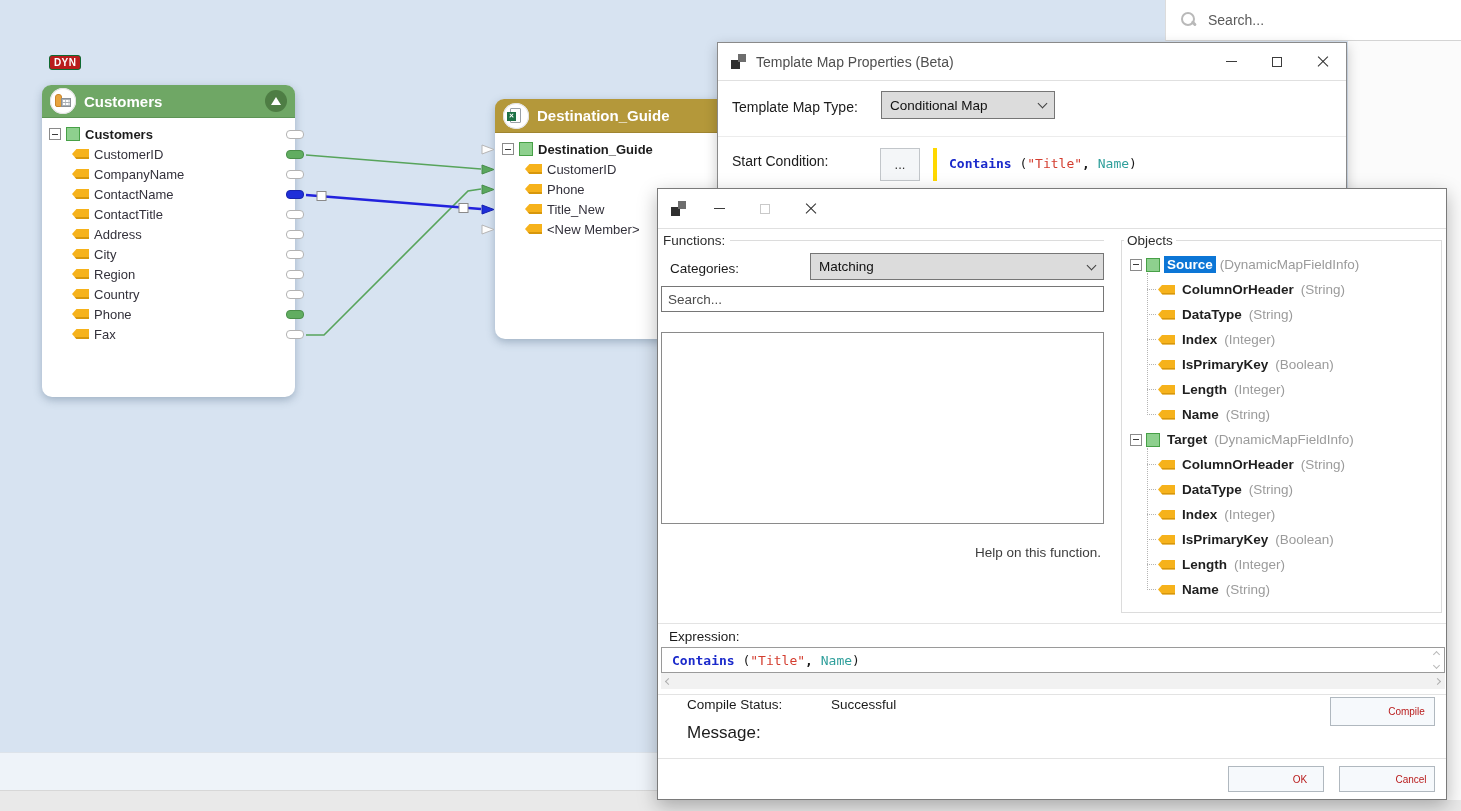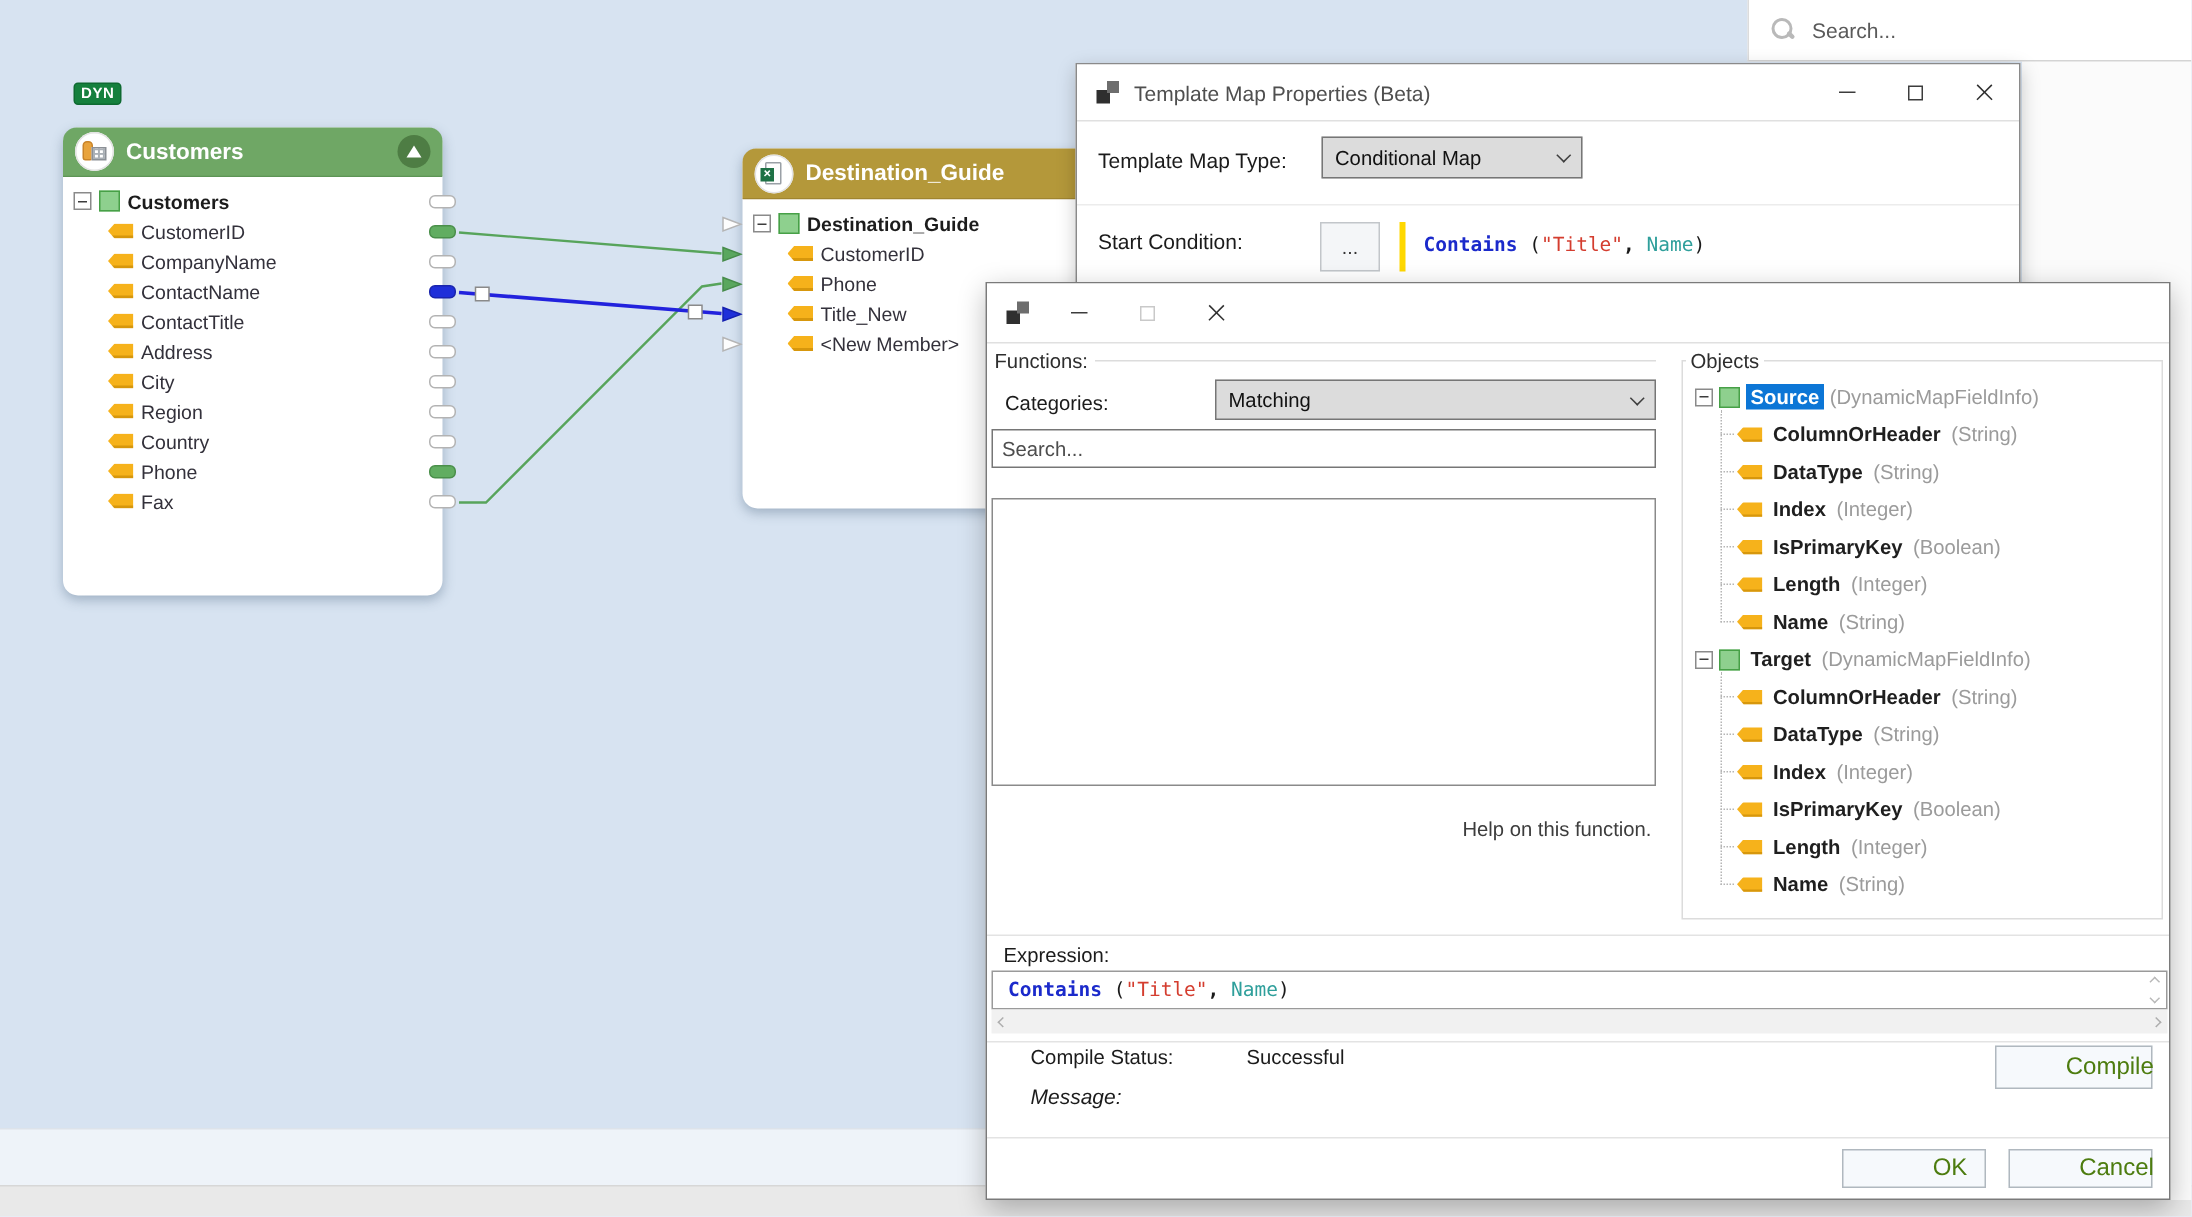--- a/index.html
+++ b/index.html
@@ -8,21 +8,21 @@
   #stage { position:relative; width:1461px; height:811px; background:#d7e3f1; }
 
   
   .strip-light { position:absolute; left:0; top:752px; width:1461px; height:38px;
     background:#eef3f9; border-top:1px solid #dde3ea; z-index:1; }
   .strip-gray { position:absolute; left:0; top:790px; width:1461px; height:21px;
     background:#e9e9e9; border-top:1px solid #d7d7d7; z-index:1; }
 
   
   .dyn-badge { position:absolute; left:49px; top:55px; z-index:2;
-    background:#15803d; border:1px solid #0e6a31; color:#fff; font-size:10px;
+    background:#b91c1c; border:1px solid #0e6a31; color:#fff; font-size:10px;
     font-weight:bold; padding:1px 4px; border-radius:3px; letter-spacing:.4px; }
 
   
   .map-box { position:absolute; z-index:2; border-radius:10px;
     box-shadow:0 3px 8px rgba(90,115,140,.45); background:#fff; }
   .box-customers { left:42px; top:85px; width:253px; height:312px; }
   .box-destination { left:495px; top:99px; width:252px; height:240px; }
   .box-header { height:33px; border-radius:9px 9px 0 0; display:flex;
     align-items:center; padding:0 8px; gap:8px; }
   .box-header.green { background:#6fa765; border-bottom:1px solid #5d9455; }
@@ -124,21 +124,21 @@
   .ic-close::after { transform:rotate(-45deg); }
 
   .dlg-label { font-size:14px; color:#1b1b1b; }
   .dropdown { display:flex; align-items:center; justify-content:space-between;
     background:#dcdcdc; border:1px solid #767676; font-size:13.5px; color:#111;
     padding:0 8px; cursor:pointer; }
   .chev-down { width:7px; height:7px; border-right:1.4px solid #3f3f3f;
     border-bottom:1.4px solid #3f3f3f; transform:rotate(45deg); margin-top:-3px; }
 
   .btn { display:flex; align-items:center; justify-content:center;
-    background:#f6f9fc; border:1px solid #b0b8bf; font-size:16px; color:#4d7c0f;
+    background:#f6f9fc; border:1px solid #b0b8bf; font-size:10px; color:#b91c1c;
     cursor:pointer;padding-left:48px; }
 
   
   #tmpl-dialog { left:717px; top:42px; width:630px; height:306px; z-index:10;
     box-shadow:0 4px 12px rgba(0,0,0,.22); }
   #tmpl-dialog .row1 { position:absolute; left:0; top:39px; width:100%; height:54px; }
   #tmpl-dialog .row1 .dlg-label { position:absolute; left:14px; top:17px; }
   #tmpl-dialog .dropdown { position:absolute; left:163px; top:9px; width:174px; height:28px; }
   #tmpl-dialog .mid-divider { position:absolute; left:0; top:93px; width:100%;
     height:1px; background:#ececec; }
@@ -210,21 +210,21 @@
   #expr-hscroll { position:absolute; left:3px; top:484px; width:784px; height:16px;
     background:#f1f1f1; display:flex; align-items:center;
     justify-content:space-between; padding:0 5px; }
   .hchev { width:5px; height:5px; border-right:1.2px solid #aeaeae;
     border-bottom:1.2px solid #aeaeae; }
   .hchev.left { transform:rotate(135deg); }
   .hchev.right { transform:rotate(-45deg); }
   #expr-sep2 { position:absolute; left:0; top:505px; width:100%; height:1px; background:#e3e3e3; }
   #compile-label { position:absolute; left:29px; top:508px; font-size:13.5px; color:#1b1b1b; }
   #compile-value { position:absolute; left:173px; top:508px; font-size:13.5px; color:#1b1b1b; }
-  #message-label { position:absolute; left:29px; top:534px; font-size:14px; color:#1b1b1b;font-style:italic; }
+  #message-label { position:absolute; left:29px; top:534px; font-size:17px; color:#1b1b1b; }
   #compile-btn { position:absolute; left:672px; top:508px; width:105px; height:29px; }
   #expr-sep3 { position:absolute; left:0; top:569px; width:100%; height:1px; background:#e3e3e3; }
   #ok-btn { position:absolute; left:570px; top:577px; width:96px; height:26px; }
   #cancel-btn { position:absolute; left:681px; top:577px; width:96px; height:26px; }
 </style>
 </head>
 <body>
 
 <div id="stage">
 

